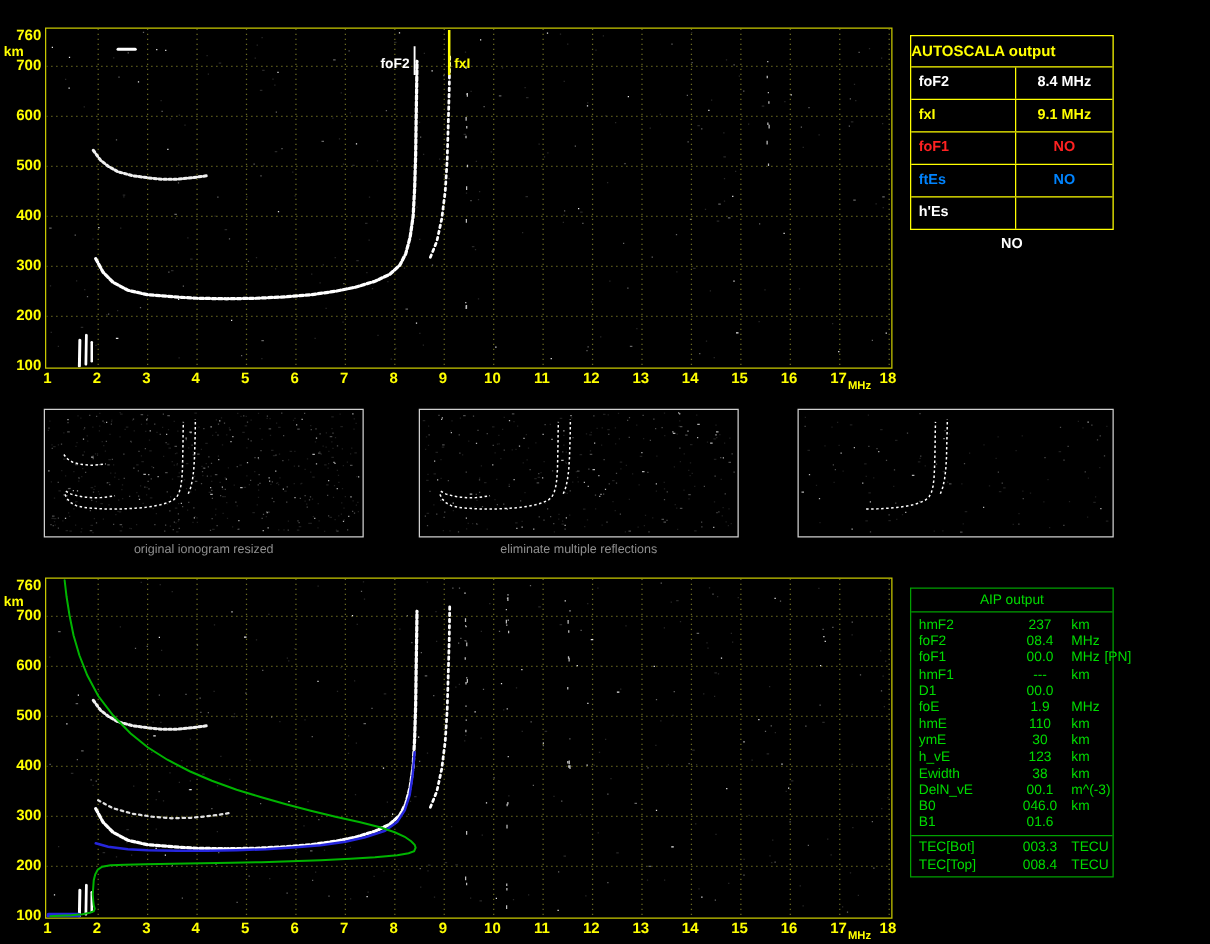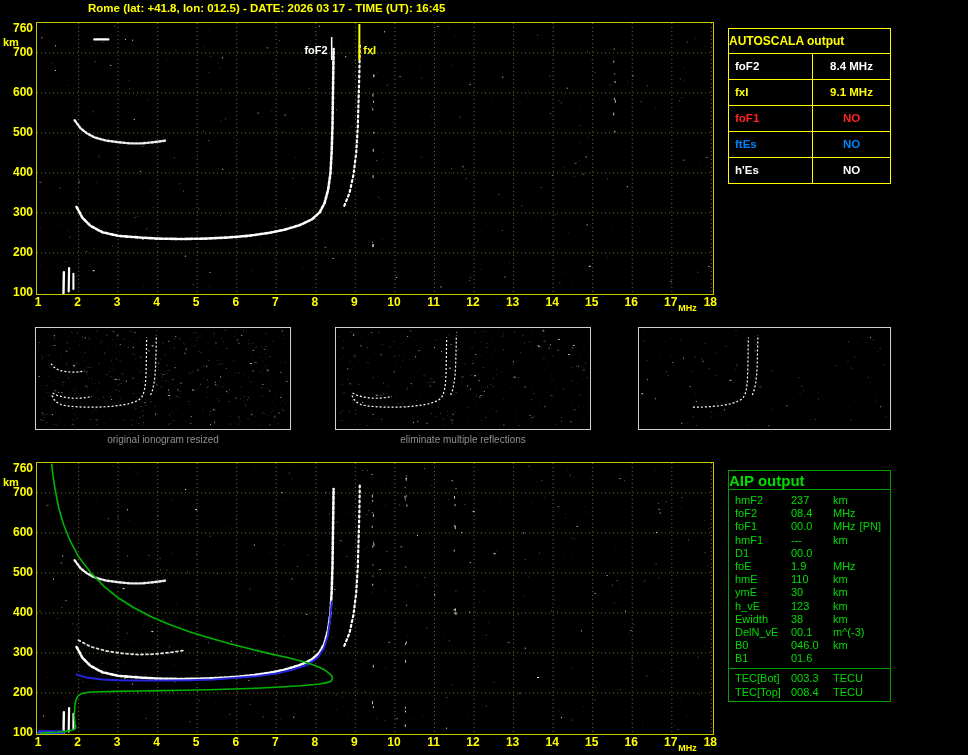--- a/index.html
+++ b/index.html
@@ -12,48 +12,47 @@
   #box-bot{left:36px;top:462px;width:678px;height:273px;}
   .plot-box svg{display:block;}
   .ytick{position:absolute;width:32px;text-align:right;color:#ffff00;font-size:12px;font-weight:bold;line-height:14px;padding-left:12px;}
   .xtick{position:absolute;width:24px;text-align:center;color:#ffff00;font-size:12px;font-weight:bold;line-height:13px;}
   .unitlab{position:absolute;color:#ffff00;font-size:11px;font-weight:bold;line-height:12px;}
   .unitlab.mhz{font-size:9px;}
   
   #as-table{position:absolute;left:728px;top:28px;width:163px;border:1px solid #ffff00;background:#000;}
   .as-header{height:25px;line-height:25px;text-align:left;color:#ffff00;font-weight:bold;font-size:12px;border-bottom:1px solid #ffff00;}
   .as-row{display:flex;height:26px;line-height:25px;border-bottom:1px solid #ffff00;font-size:11.5px;font-weight:bold;}
-  .as-row:last-child{border-bottom:none;height:25px;}
+  .as-row:last-child{border-bottom:none;height:25px;flex-direction:column;}
   .as-param{width:84px;padding-left:6px;border-right:1px solid #ffff00;}
   .as-value{flex:1;text-align:center;}
   
   .thumb-box{position:absolute;border:1px solid #cfcfcf;background:#000;overflow:hidden;}
   #tb0{left:35px;top:327px;width:256px;height:103px;}
   #tb1{left:335px;top:327px;width:256px;height:103px;}
   #tb2{left:638px;top:327px;width:253px;height:103px;}
   .thumb-caption{position:absolute;color:#8f8f8f;font-size:10px;text-align:center;line-height:12px;}
   #tc0{left:35px;top:434px;width:256px;}
   #tc1{left:335px;top:434px;width:256px;}
   #tc2{left:638px;top:434px;width:253px;}
   
   #aip-table{position:absolute;left:728px;top:470px;width:163px;height:232px;border:1px solid #00a000;color:#00dc00;font-size:11px;background:#000;}
-  .aip-title{height:19px;line-height:19px;text-align:left;border-bottom:1px solid #00a000;font-size:15px;font-weight:bold;}
+  .aip-title{height:19px;line-height:19px;text-align:center;border-bottom:1px solid #00a000;font-size:11px;}
   #aip-rows{padding:4px 0 0 6px;}
   .aip-row{height:13.2px;line-height:13.2px;white-space:nowrap;}
   .aip-param{display:inline-block;width:56px;}
-  .aip-value{display:inline-block;width:34px;text-align:left;}
+  .aip-value{display:inline-block;width:34px;text-align:center;margin-left:24px;}
   .aip-unit{display:inline-block;margin-left:8px;}
   .aip-note{display:inline-block;margin-left:4px;}
   .aip-divider{border-top:1px solid #00a000;margin:3px 0 3px -6px;width:161px;height:0;}
 </style>
 </head>
 <body>
 
 <div id="screen">
-  <div class="title">Rome (lat: +41.8, lon: 012.5) - DATE: 2026 03 17 - TIME (UT): 16:45</div>
 
   <div id="box-top" class="plot-box">
     <svg id="svg-top" width="676" height="271">
         <line x1="41.55" y1="0" x2="41.55" y2="271" stroke="#6a6a22" stroke-width="1" stroke-dasharray="1 3"></line>
         <line x1="81.1" y1="0" x2="81.1" y2="271" stroke="#6a6a22" stroke-width="1" stroke-dasharray="1 3"></line>
         <line x1="120.64999999999999" y1="0" x2="120.64999999999999" y2="271" stroke="#6a6a22" stroke-width="1" stroke-dasharray="1 3"></line>
         <line x1="160.2" y1="0" x2="160.2" y2="271" stroke="#6a6a22" stroke-width="1" stroke-dasharray="1 3"></line>
         <line x1="199.75" y1="0" x2="199.75" y2="271" stroke="#6a6a22" stroke-width="1" stroke-dasharray="1 3"></line>
         <line x1="239.29999999999998" y1="0" x2="239.29999999999998" y2="271" stroke="#6a6a22" stroke-width="1" stroke-dasharray="1 3"></line>
         <line x1="278.84999999999997" y1="0" x2="278.84999999999997" y2="271" stroke="#6a6a22" stroke-width="1" stroke-dasharray="1 3"></line>

